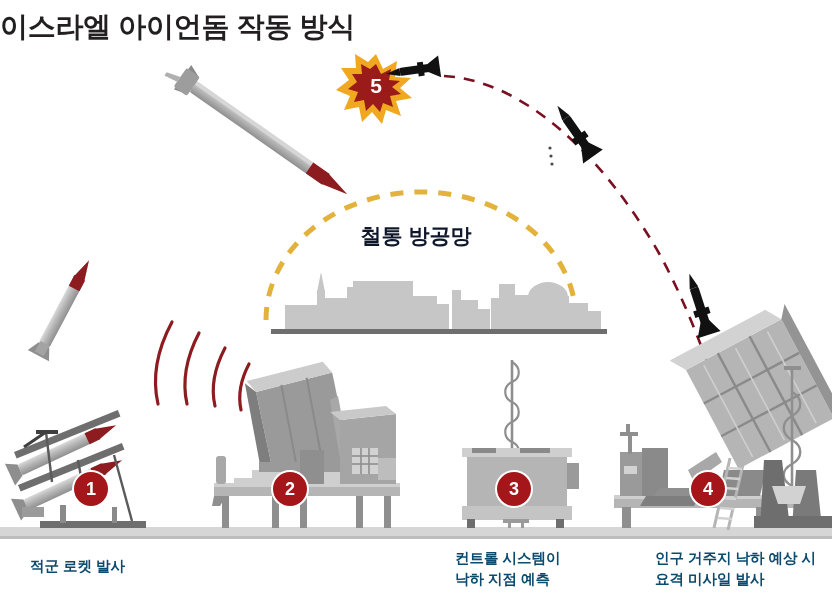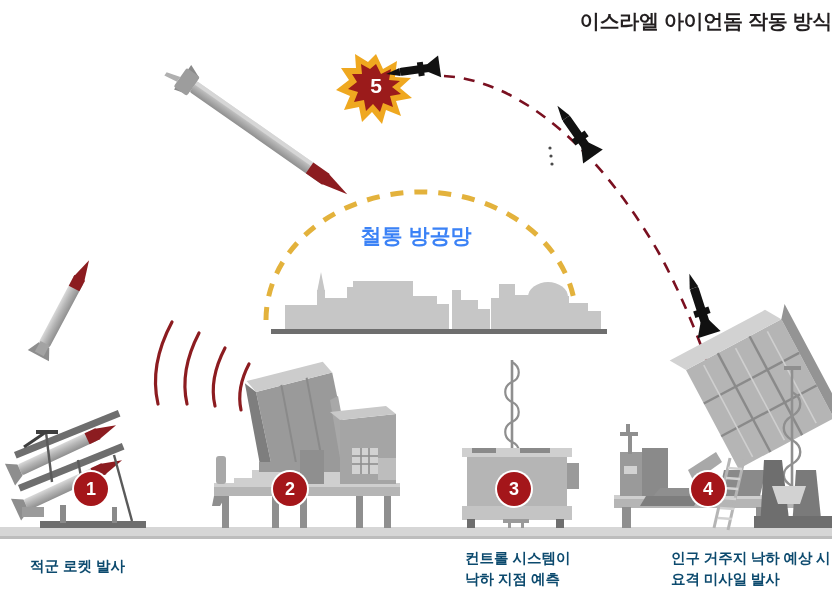--- a/index.html
+++ b/index.html
@@ -8,32 +8,32 @@
     width:832px;height:607px;
     background:#ffffff;
     font-family:"Liberation Sans","DejaVu Sans",sans-serif;
     overflow:hidden;
   }
   #stage{position:relative;width:832px;height:607px;background:#fff;}
 
   
   .title{
     position:absolute;left:0;top:8px;width:832px;
-    text-align:right;
-    font-size:20px;font-weight:bold;color:#231f20;
+    text-align:left;
+    font-size:28px;font-weight:bold;color:#231f20;
     letter-spacing:-0.3px;
   }
 
   
   #scene{position:absolute;left:0;top:0;width:832px;height:607px;}
 
   
   .dome-label{
     position:absolute;left:0;top:222px;width:832px;
-    text-align:center;font-size:21px;font-weight:bold;color:#3b82f6;
+    text-align:center;font-size:21px;font-weight:bold;color:#0f172a;
   }
 
   
   .badge{
     position:absolute;width:34px;height:34px;border-radius:50%;
     background:#a4161a;color:#fff;
     display:flex;align-items:center;justify-content:center;
     font-size:18px;font-weight:bold;line-height:1;
     box-shadow:0 0 0 2px #ffffff;
   }
@@ -58,22 +58,22 @@
     position:absolute;left:0;top:541px;width:22px;height:66px;
     background:#ebebeb;
   }
   .caption{
     position:absolute;top:548px;
     font-size:14.5px;font-weight:bold;color:#0c4a6e;
     line-height:1.45;white-space:pre-line;
   }
   #cap1{left:30px;top:556px;}
   #cap2{left:240px;}
-  #cap3{left:465px;}
-  #cap4{left:671px;font-family:Liberation Serif, serif;}
+  #cap3{left:455px;}
+  #cap4{left:655px;}
 </style>
 </head>
 <body>
 
 <div id="stage">
 
   <div class="title">이스라엘 아이언돔 작동 방식</div>
 
   <svg id="scene" viewBox="0 0 832 607">
     <defs>

